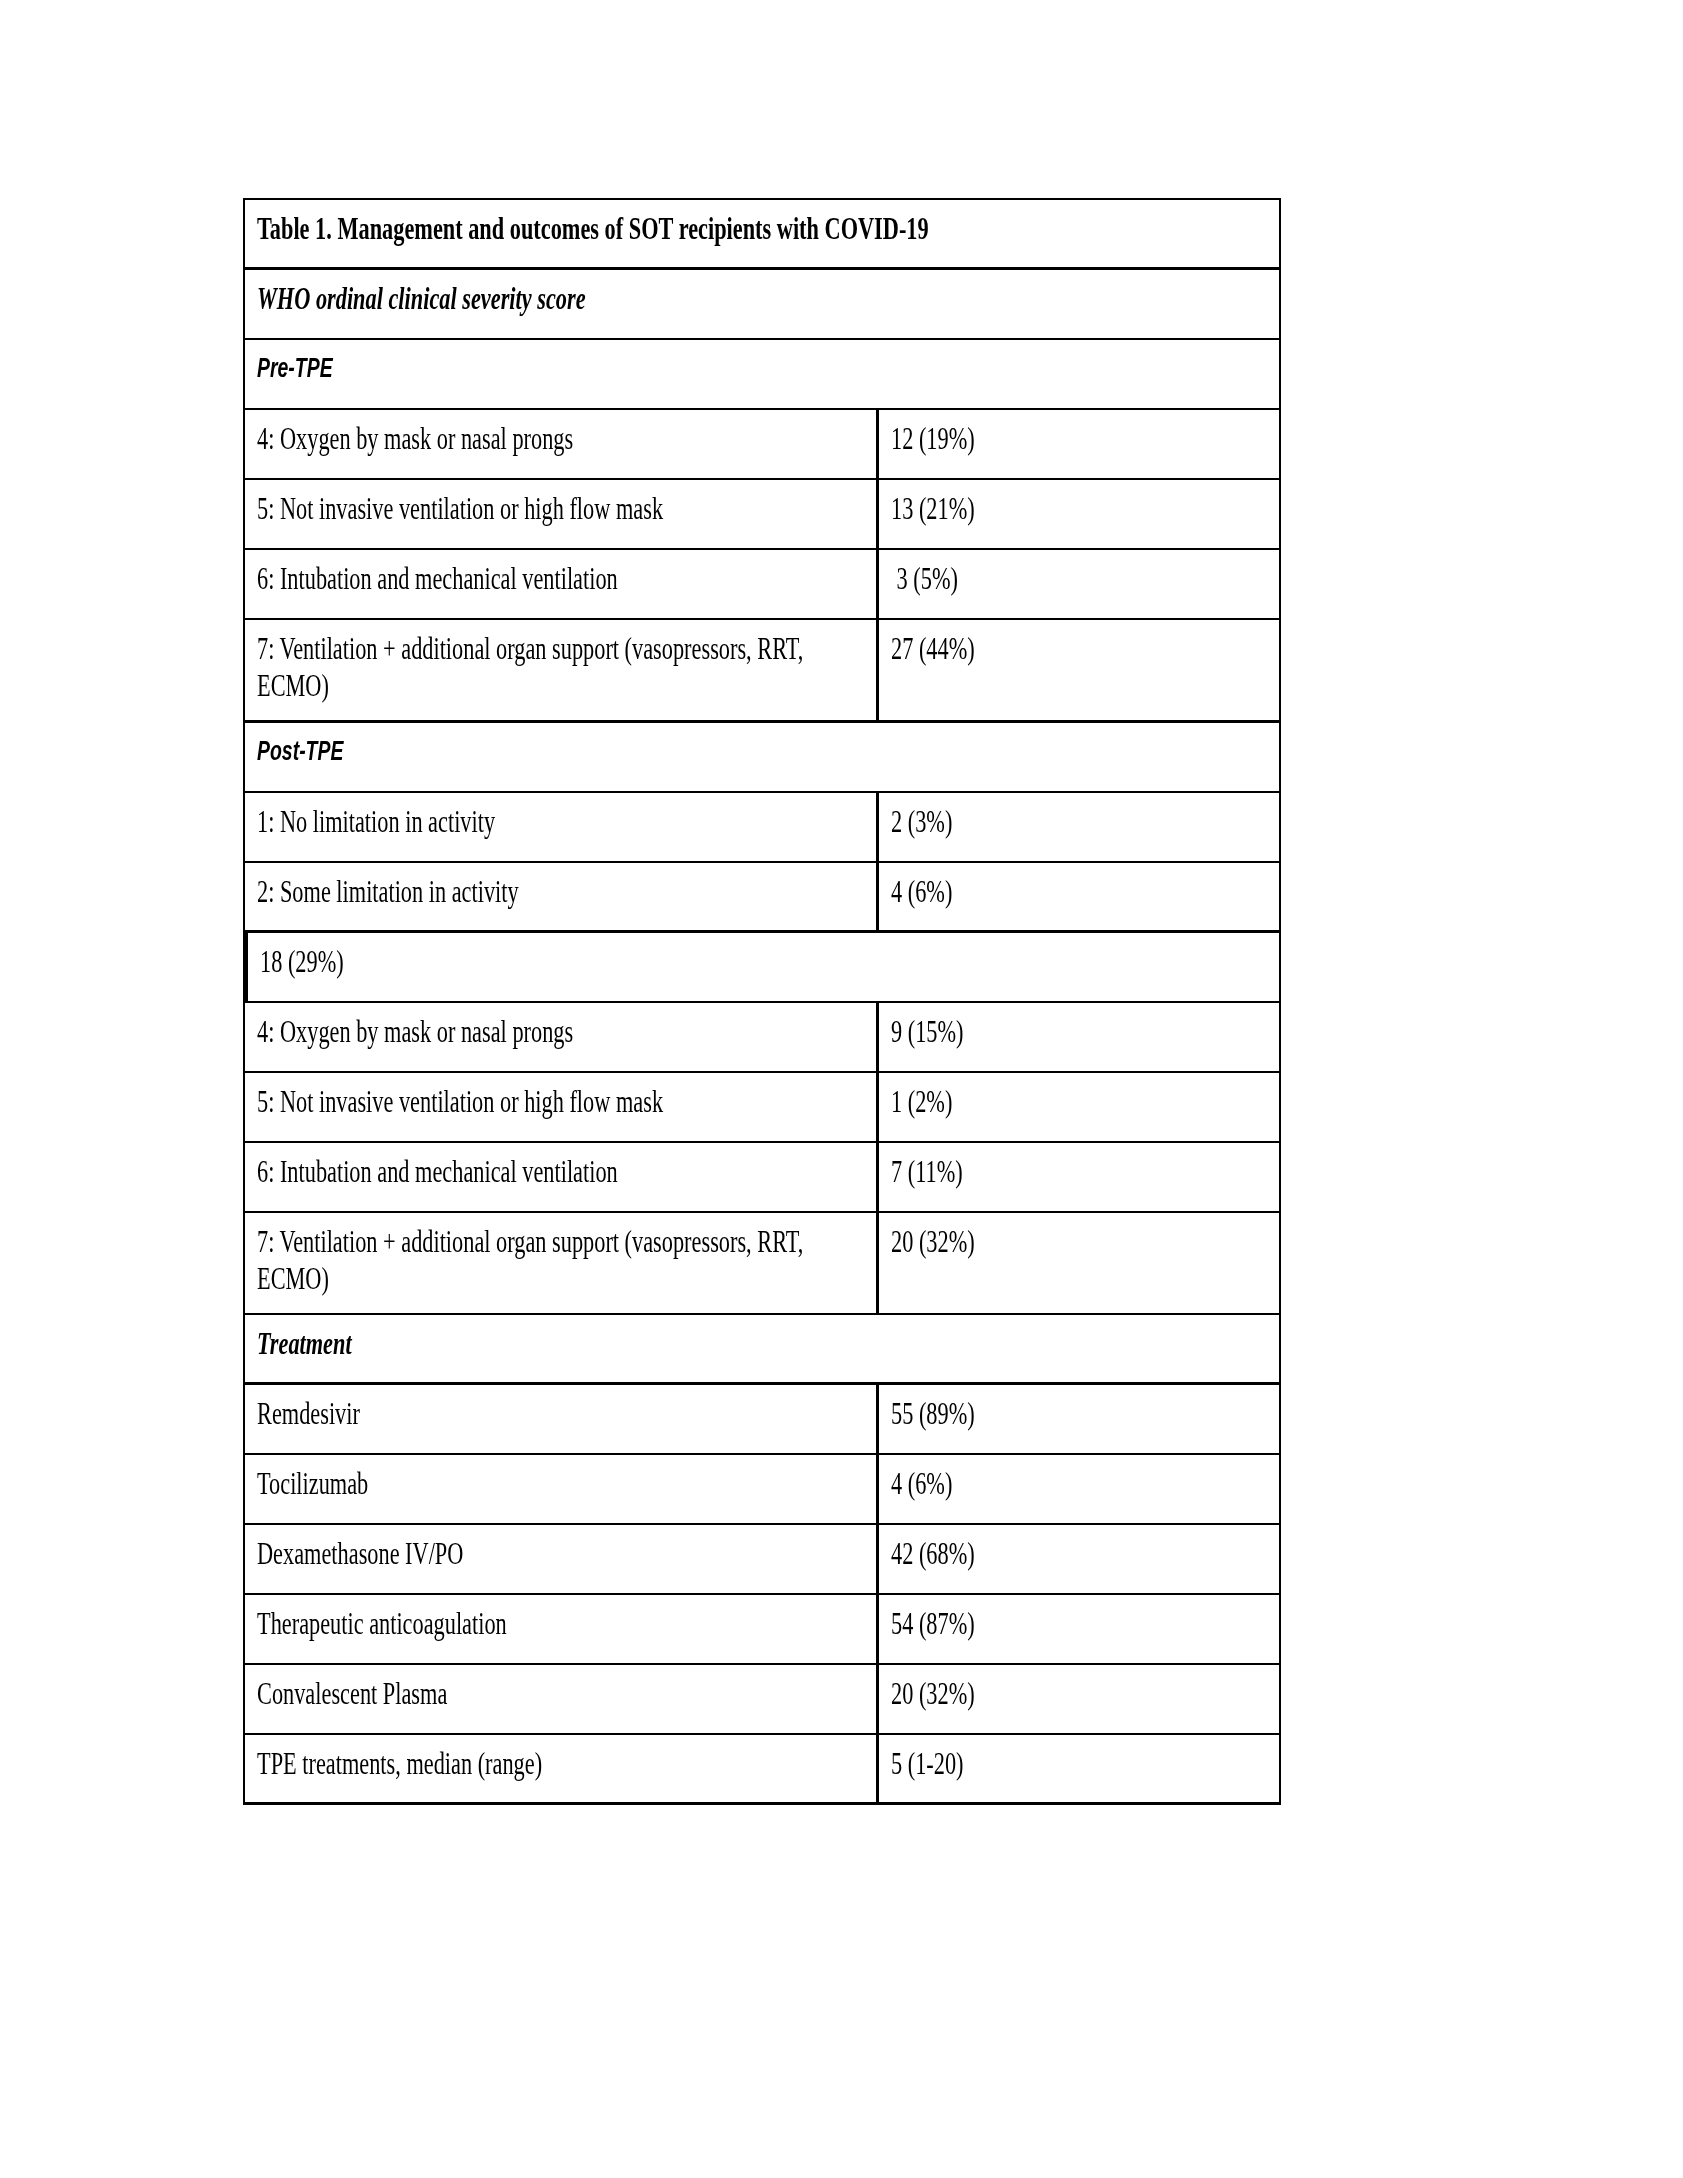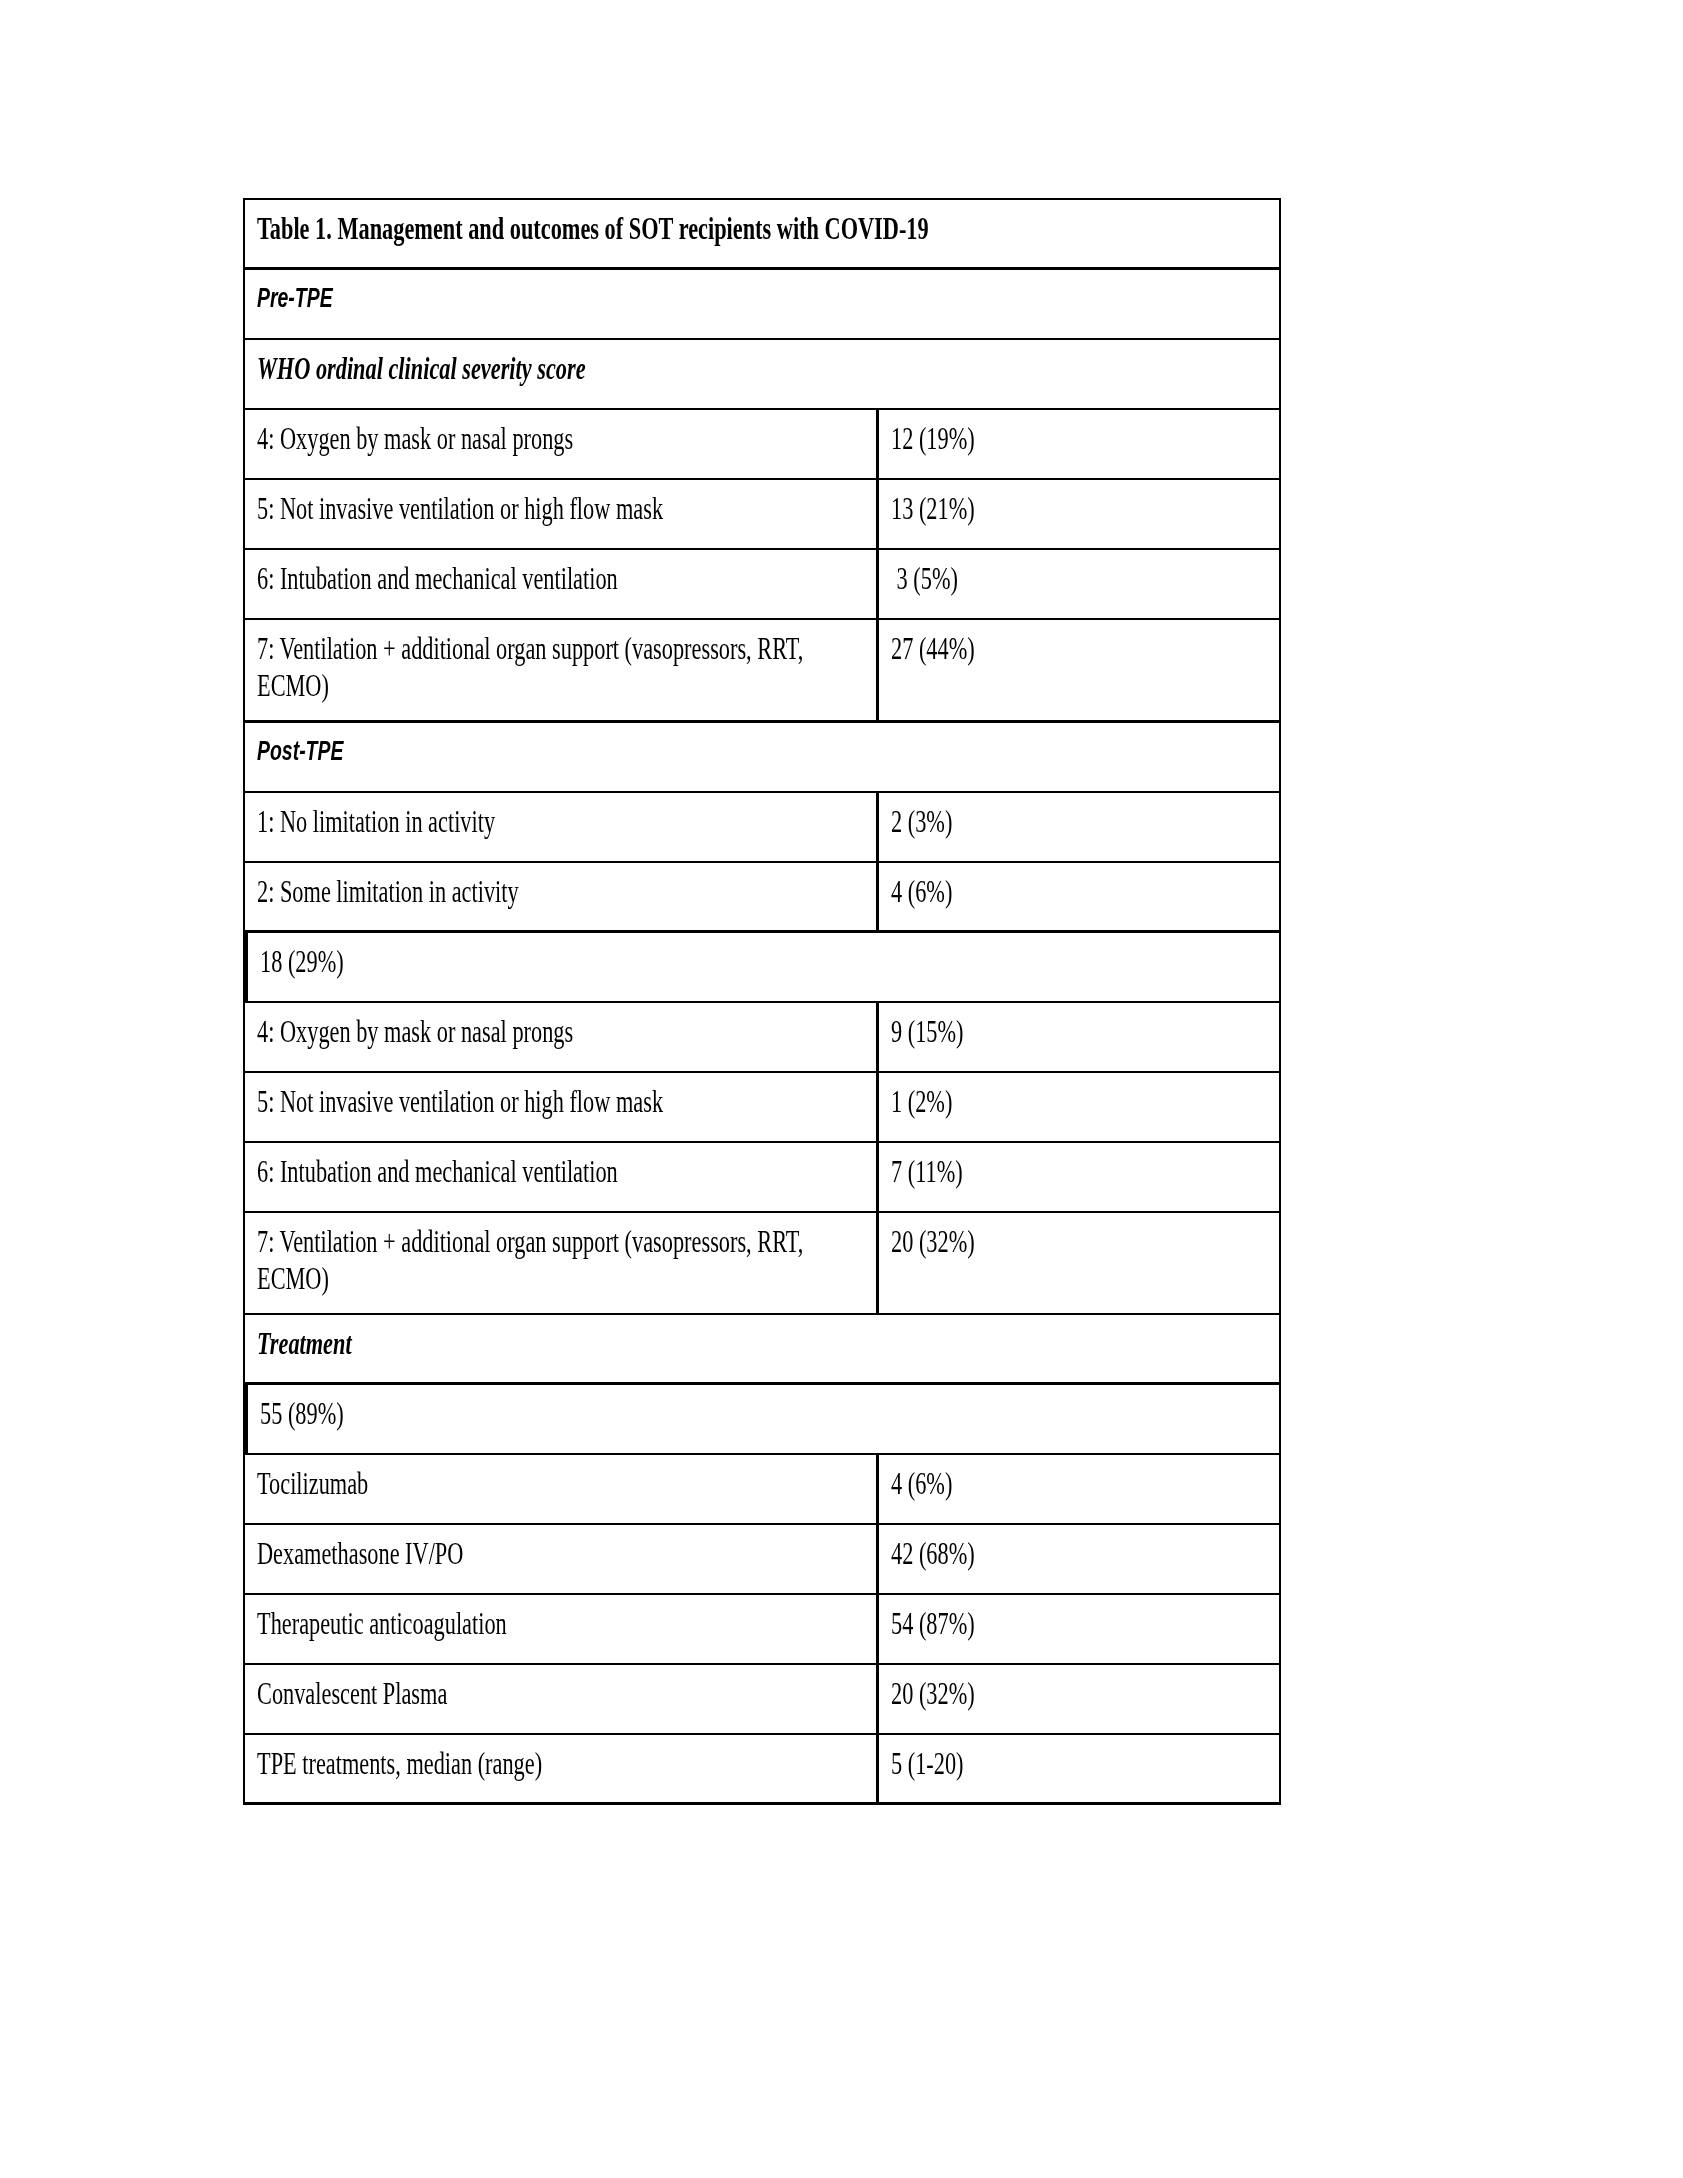--- a/index.html
+++ b/index.html
@@ -68,25 +68,25 @@
   }
 </style>
 </head>
 <body>
 
 <div class="page">
   <div class="tbl" id="tbl">
       <div class="row type-title thick">
         <div class="cell full"><span class="txt">Table 1. Management and outcomes of SOT recipients with COVID-19</span></div>
       </div>
+      <div class="row type-section-serif">
+        <div class="cell full"><span class="txt">WHO ordinal clinical severity score</span></div>
+      </div>
       <div class="row type-section-sans">
         <div class="cell full"><span class="txt">Pre-TPE</span></div>
-      </div>
-      <div class="row type-section-serif">
-        <div class="cell full"><span class="txt">WHO ordinal clinical severity score</span></div>
       </div>
       <div class="row type-data">
         <div class="cell label"><span class="txt">4: Oxygen by mask or nasal prongs</span></div>
         <div class="cell value"><span class="txt">12 (19%)</span></div>
       </div>
       <div class="row type-data">
         <div class="cell label"><span class="txt">5: Not invasive ventilation or high flow mask</span></div>
         <div class="cell value"><span class="txt">13 (21%)</span></div>
       </div>
       <div class="row type-data">
@@ -124,20 +124,21 @@
         <div class="cell value"><span class="txt">7 (11%)</span></div>
       </div>
       <div class="row type-data">
         <div class="cell label"><span class="txt">7: Ventilation + additional organ support (vasopressors, RRT, ECMO)</span></div>
         <div class="cell value"><span class="txt">20 (32%)</span></div>
       </div>
       <div class="row type-section-serif thick">
         <div class="cell full"><span class="txt">Treatment</span></div>
       </div>
       <div class="row type-data">
+        <div class="cell label"><span class="txt">Remdesivir</span></div>
         <div class="cell value"><span class="txt">55 (89%)</span></div>
       </div>
       <div class="row type-data">
         <div class="cell label"><span class="txt">Tocilizumab</span></div>
         <div class="cell value"><span class="txt">4 (6%)</span></div>
       </div>
       <div class="row type-data">
         <div class="cell label"><span class="txt">Dexamethasone IV/PO</span></div>
         <div class="cell value"><span class="txt">42 (68%)</span></div>
       </div>

